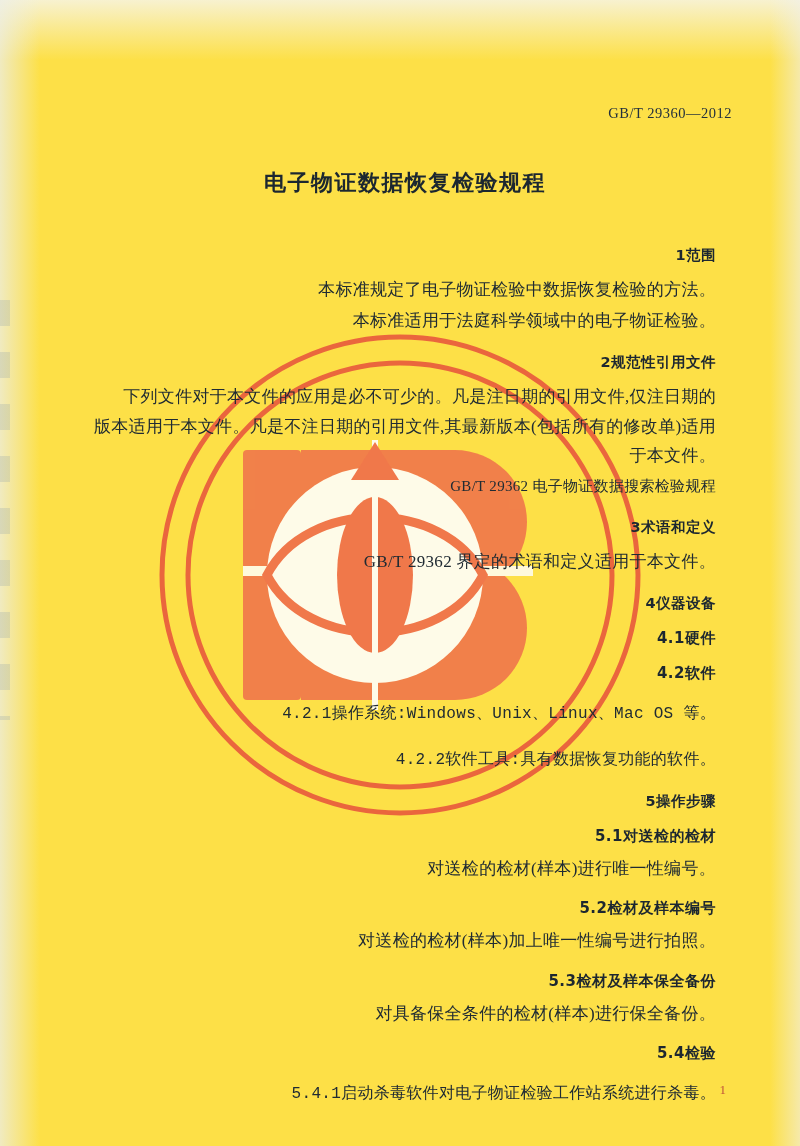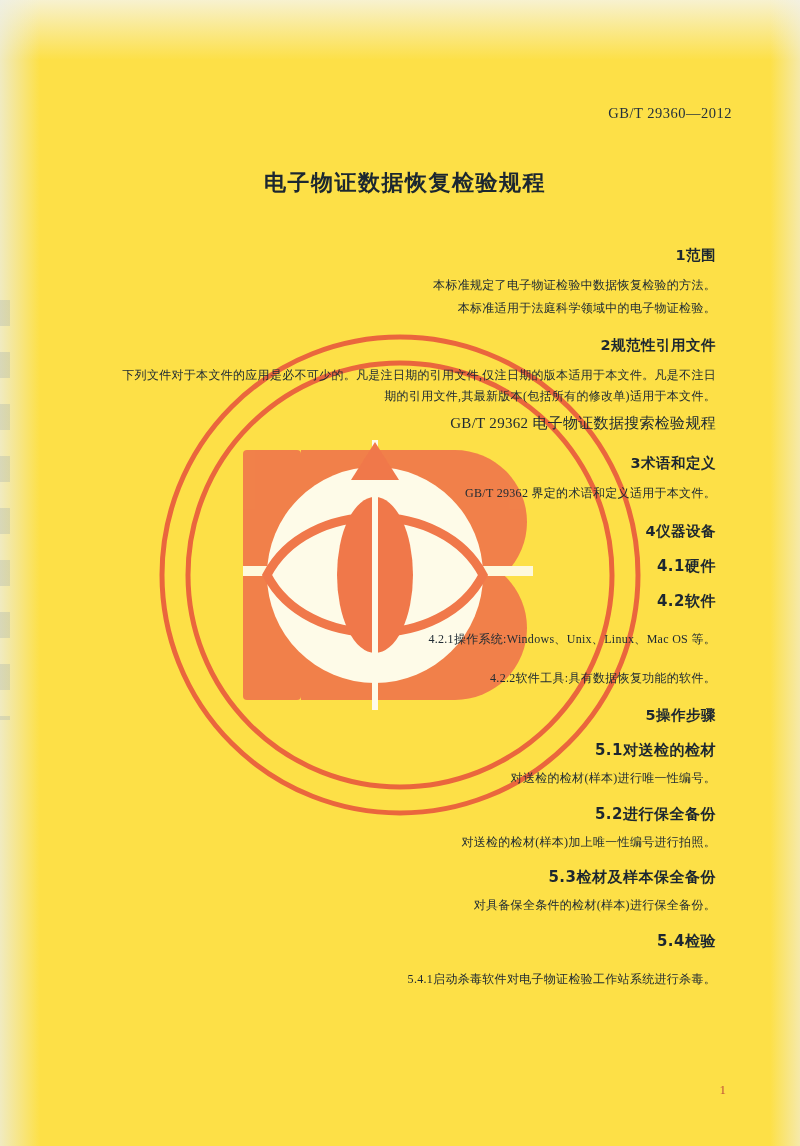--- a/index.html
+++ b/index.html
@@ -97,39 +97,40 @@
     font-family: "DejaVu Sans", sans-serif;
     font-size: 15px;
     font-weight: bold;
     color: #1d2730;
     margin: 16px 0 8px 0;
     letter-spacing: 0.5px;
   }
   .h2 .num { display: inline-block; width: 42px; }
 
   .para {
-    font-size: 12px;
+    font-size: 17px;
     line-height: 1.72;
     color: #202b33;
     margin: 4px 0 4px 0;
     text-indent: 30px;
     letter-spacing: 0.3px;
   }
   .para.noindent { text-indent: 0; }
   .para.hang {
     text-indent: 0;
     padding-left: 30px;
   }
   .tight { margin: 2px 0; }
   .numbered {
-    font-size: 12px;
+    font-size: 16px;
     line-height: 1.72;
     color: #202b33;
     margin: 18px 0;
     letter-spacing: 0.3px;
+    font-family: Liberation Mono, monospace;
   }
   .numbered .idx { display: inline-block; min-width: 54px; }
   .ref-line {
     font-size: 15px;
     line-height: 1.72;
     color: #202b33;
     margin: 4px 0 4px 0;
     padding-left: 30px;
     letter-spacing: 0.3px;
   }
@@ -218,21 +219,21 @@
     <div class="h1">
       <span class="num">5</span><span>操作步骤</span>
     </div>
 
     <div class="h2">
       <span class="num">5.1</span><span>对送检的检材</span>
     </div>
     <p class="para noindent">对送检的检材(样本)进行唯一性编号。</p>
 
     <div class="h2">
-      <span class="num">5.2</span><span>进行保全备份</span>
+      <span class="num">5.2</span><span>检材及样本编号</span>
     </div>
     <p class="para noindent">对送检的检材(样本)加上唯一性编号进行拍照。</p>
 
     <div class="h2">
       <span class="num">5.3</span><span>检材及样本保全备份</span>
     </div>
     <p class="para noindent">对具备保全条件的检材(样本)进行保全备份。</p>
 
     <div class="h2">
       <span class="num">5.4</span><span>检验</span>

